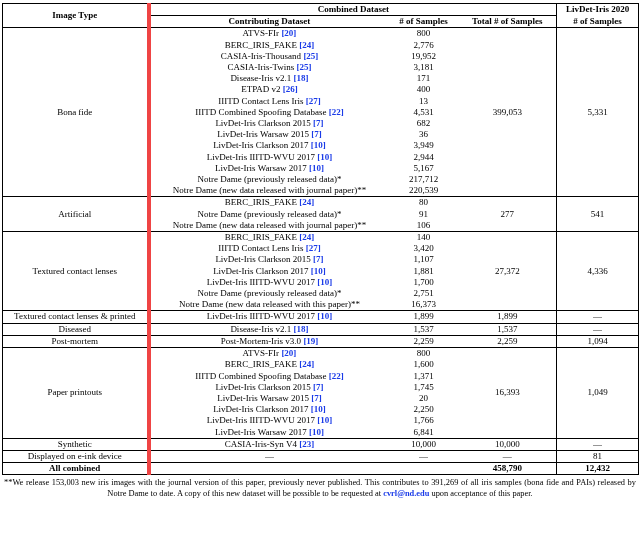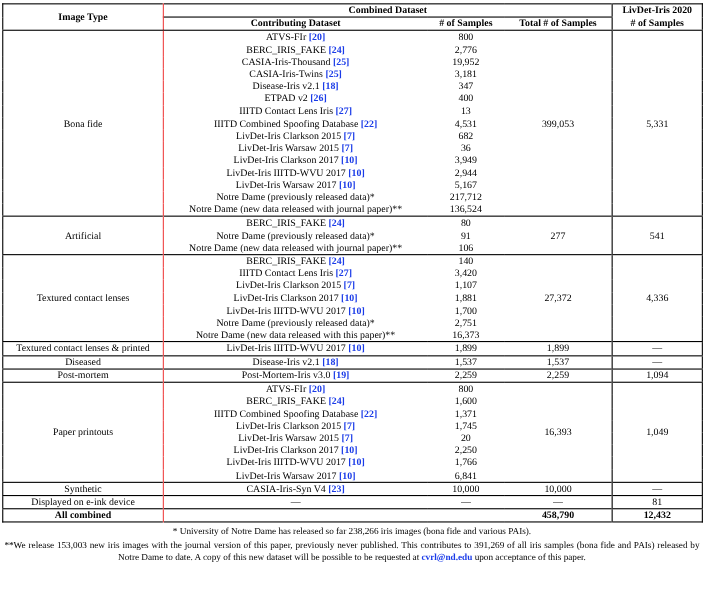--- a/index.html
+++ b/index.html
@@ -2,21 +2,21 @@
 <html style="--link: #1a3be8;"><head>
 <meta charset="utf-8">
 <style>
   html,body{margin:0;padding:0;background:#fff;}
   body{width:640px;font-family:"Liberation Serif",serif;color:#000;}
   .page{padding:3px 2px 6px 2px;}
   table{border-collapse:collapse;table-layout:fixed;width:636px;border:1px solid #000;}
   td,th{padding:0 2px;text-align:center;vertical-align:middle;line-height:11.2px;font-size:9px;white-space:nowrap;overflow:hidden;}
   thead th{font-weight:bold;}
   .bb{border-bottom:1px solid #000;}
-  .br{border-right:1px solid #ef4444;margin-top:15px;}
+  .br{border-right:4px solid #ef4444;margin-top:15px;}
   .bl{border-left:1px solid #000;}
   tbody tr.group-start td{border-top:1px solid #000;}
   .cite{color:var(--link,#1a3be8);font-weight:bold;}
   .bold{font-weight:bold;}
   .footnotes{width:632px;margin:3px auto 0;font-size:8.4px;line-height:10.6px;text-align:center;}
   .fn2{text-align:justify;text-align-last:center;margin-top:2px;}
 </style>
 </head>
 <body>
 
@@ -58,21 +58,21 @@
         <tr>
           <td>CASIA-Iris-Thousand <span class="cite">[25]</span></td>
           <td>19,952</td>
         </tr>
         <tr>
           <td>CASIA-Iris-Twins <span class="cite">[25]</span></td>
           <td>3,181</td>
         </tr>
         <tr>
           <td>Disease-Iris v2.1 <span class="cite">[18]</span></td>
-          <td>347</td>
+          <td>171</td>
         </tr>
         <tr>
           <td>ETPAD v2 <span class="cite">[26]</span></td>
           <td>400</td>
         </tr>
         <tr>
           <td>IIITD Contact Lens Iris <span class="cite">[27]</span></td>
           <td>13</td>
         </tr>
         <tr>
@@ -98,21 +98,21 @@
         <tr>
           <td>LivDet-Iris Warsaw 2017 <span class="cite">[10]</span></td>
           <td>5,167</td>
         </tr>
         <tr>
           <td>Notre Dame (previously released data)*</td>
           <td>217,712</td>
         </tr>
         <tr>
           <td>Notre Dame (new data released with journal paper)**</td>
-          <td>136,524</td>
+          <td>220,539</td>
         </tr>
         <tr class="group-start">
           <td class="br" rowspan="3">Artificial</td>
           <td>BERC_IRIS_FAKE <span class="cite">[24]</span></td>
           <td>80</td>
           <td rowspan="3">277</td>
           <td class="bl" rowspan="3">541</td>
         </tr>
         <tr>
           <td>Notre Dame (previously released data)*</td>
@@ -226,17 +226,16 @@
         <tr class="group-start">
           <td class="br bold">All combined</td>
           <td colspan="2"></td>
           <td class="bold">458,790</td>
           <td class="bl bold">12,432</td>
         </tr>
       </tbody>
   </table>
 
   <div class="footnotes">
-    <div>* University of Notre Dame has released so far 238,266 iris images (bona fide and various PAIs).</div>
     <div class="fn2"><span>**We release 153,003 new iris images with the journal version of this paper, previously never published. This contributes to 391,269 of all iris samples (bona fide and PAIs) released by Notre Dame to date. A copy of this new dataset will be possible to be requested at </span><span class="cite">cvrl@nd.edu</span><span> upon acceptance of this paper.</span></div>
   </div>
 
 </div>
 
 </body></html>

